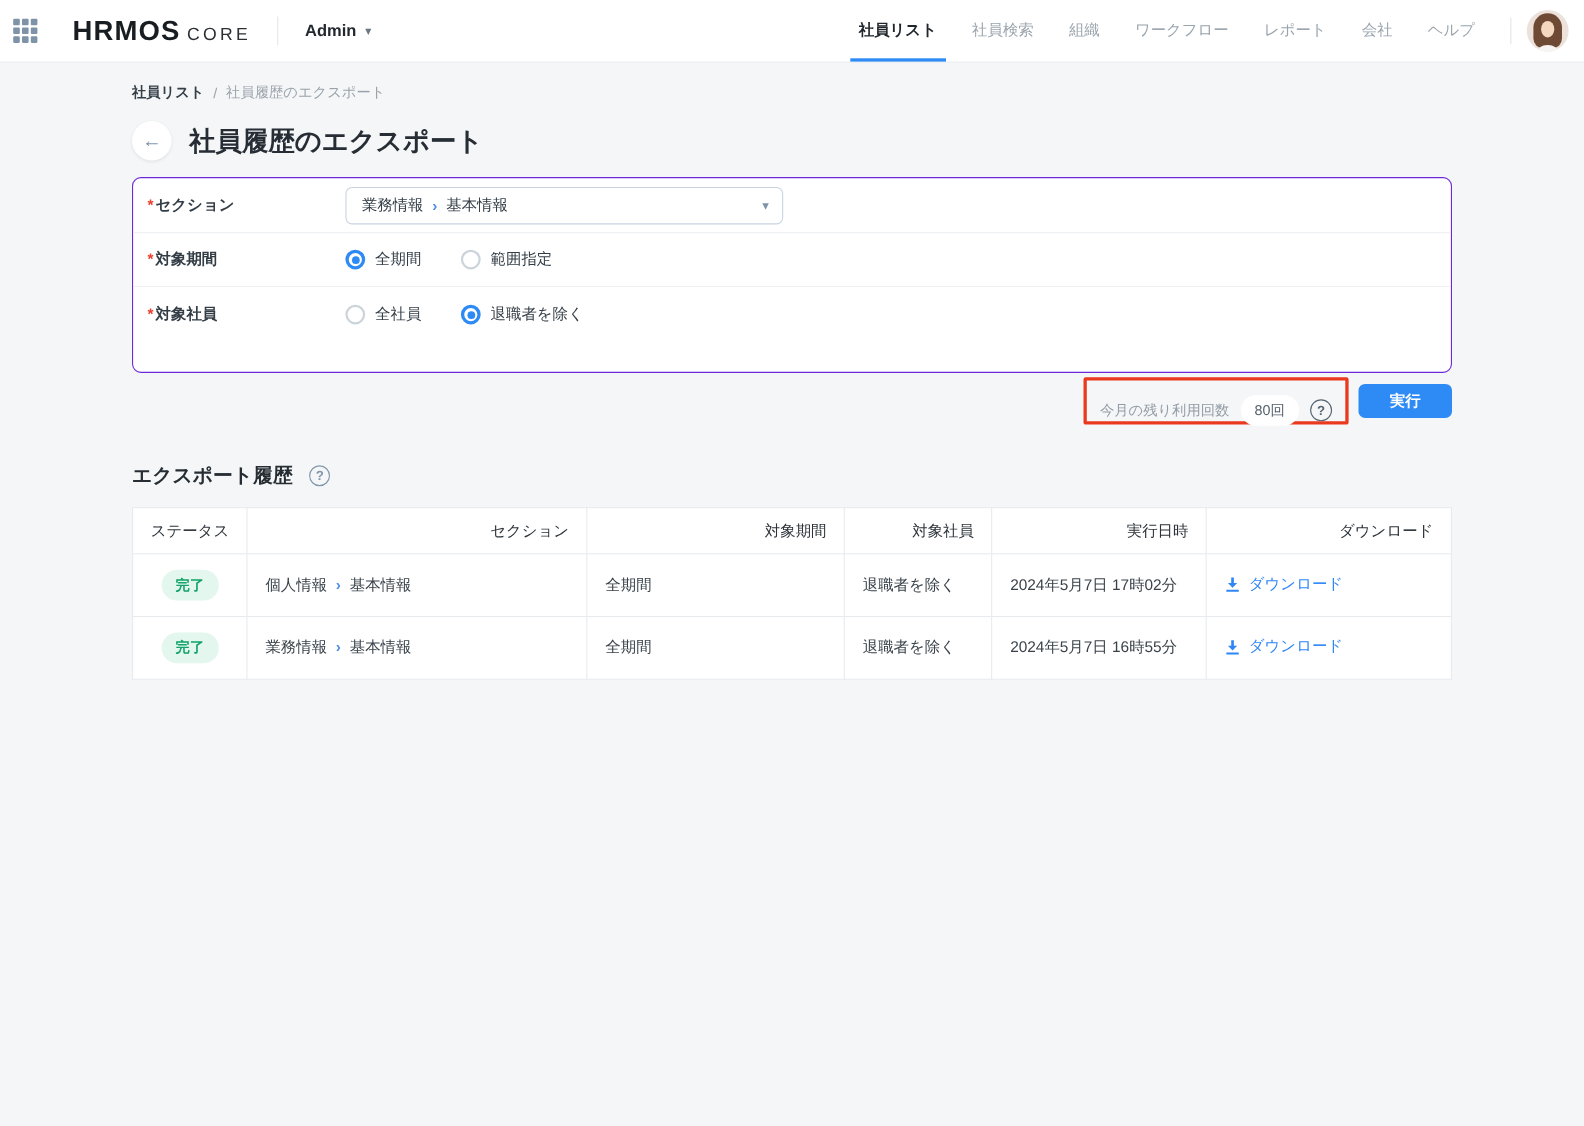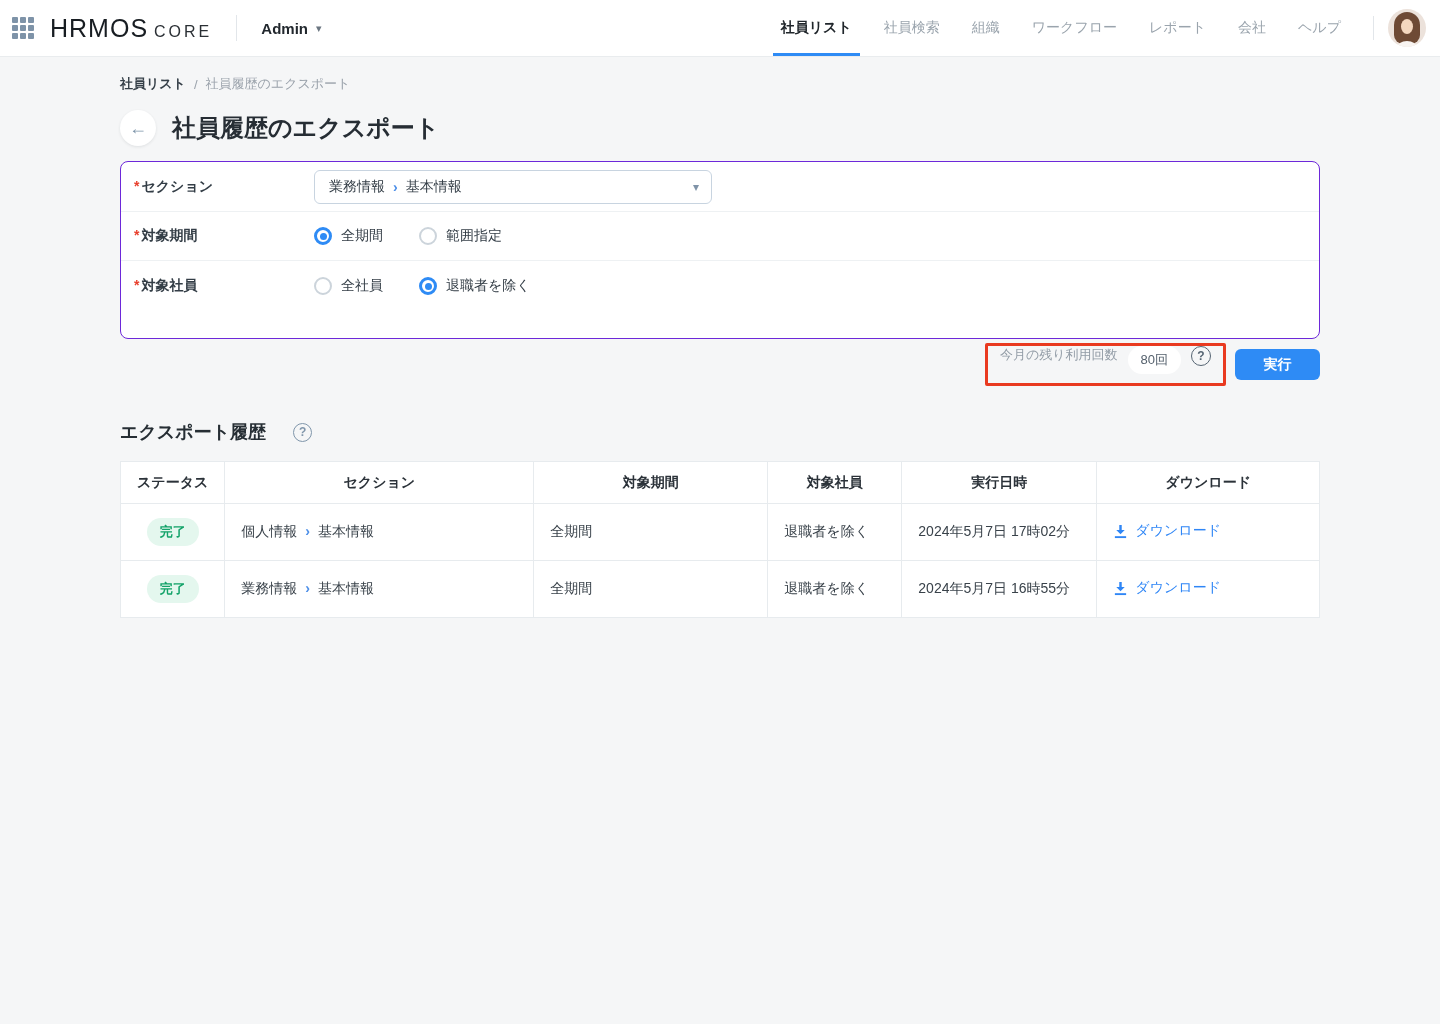--- a/index.html
+++ b/index.html
@@ -12,21 +12,21 @@
 
   
   .topbar {
     height:57px; background:#fff; border-bottom:1px solid #e9ecee;
     display:flex; align-items:center; padding:0 14px 0 12px;
   }
   .apps-grid { display:grid; grid-template-columns:repeat(3,6px); grid-gap:2px;
     background:none; border:none; cursor:pointer; margin-right:16px; }
   .apps-grid i { width:6px; height:6px; background:#7e93a8; display:block; border-radius:1px; }
   .logo { display:flex; align-items:baseline; cursor:pointer; }
-  .logo .brand { font-size:25px; font-weight:400; letter-spacing:1px; color:#181d22; }
+  .logo .brand { font-size:25px; font-weight:700; letter-spacing:1px; color:#181d22;margin-left:16px; }
   .logo .sub { font-size:16px; font-weight:400; letter-spacing:3px; color:#2a2f34; margin-left:6px;text-align:center; }
   .v-divider { width:1px; height:26px; background:#e2e6ea; margin:0 24px; }
   .workspace { display:flex; align-items:center; gap:8px; cursor:pointer; }
   .workspace .ws-name { font-size:15px; font-weight:bold; color:#22282e; }
   .workspace .caret { font-size:11px; color:#6b7681; }
   .topnav { margin-left:auto; display:flex; align-items:center; gap:32px; height:100%; }
   .topnav .nav-item {
     font-size:14px; color:#9aa4ad; height:100%; display:flex; align-items:center;
     position:relative; cursor:pointer; white-space:nowrap;
   }
@@ -76,38 +76,38 @@
     position:relative; flex:none; }
   .radio[data-checked="true"] { border:3px solid #2e8bf5; }
   .radio[data-checked="true"]::after { content:""; position:absolute; top:50%; left:50%;
     width:7px; height:7px; margin:-3.5px 0 0 -3.5px; border-radius:50%; background:#2e8bf5; }
   .target-note { margin-top:10px; font-size:13px; color:#9aa2ab; }
 
   
   .action-row { width:1200px; margin:4px 0 0 120px; display:flex; justify-content:flex-end;
     align-items:center; gap:9px; height:43px; }
   .quota-box { height:43px; border:3px solid #e93a20; border-radius:2px;
-    display:flex; align-items:flex-start; gap:10px; padding:0 12px 0 12px; }
+    display:flex; align-items:center; gap:10px; padding:16px 12px 0 12px; }
   .quota-label { font-size:13px; color:#929ca6; }
   .quota-pill { background:#fff; border-radius:14px; padding:5px 13px; font-size:13px;
     color:#55616d; }
   .help-icon { width:20px; height:20px; border-radius:50%; border:1.6px solid #566573;
     color:#566573; font-size:12px; font-weight:bold; display:flex; align-items:center;
     justify-content:center; cursor:pointer; flex:none; }
   .exec-btn { width:85px; height:31px; background:#2e8bf5; color:#fff; border:none;
     border-radius:6px; font-size:14px; font-weight:bold; cursor:pointer; }
 
   
-  .history-head { margin:34px 0 0 120px; display:flex; align-items:center; gap:27px; }
+  .history-head { margin:34px 0 0 120px; display:flex; align-items:center; gap:15px; }
   .history-title { font-size:18px; font-weight:bold; color:#262e34; }
   .help-icon.light { width:19px; height:19px; border-color:#8096ab; color:#8096ab; }
   table.history { width:1200px; margin:17px 0 0 120px; border-collapse:collapse; background:#fff; }
   table.history th, table.history td { border:1px solid #e7ebee; }
-  table.history th { height:42px; text-align:center; padding:0 16px; font-size:14px;
-    font-weight:bold; color:#2b3239; white-space:nowrap; }
+  table.history th { height:42px; text-align:right; padding:0 16px; font-size:14px;
+    font-weight:normal; color:#2b3239; white-space:nowrap; }
   table.history td { height:57px; padding:0 16px; font-size:14px; color:#39424a; white-space:nowrap; }
   th.col-status, td.cell-status { width:90px; text-align:center; padding:0 6px; }
   th.col-section { width:309px; } th.col-period { width:234px; }
   th.col-target { width:134px; } th.col-exec { width:195px; }
   .badge { display:inline-block; padding:5px 13px; border-radius:14px; font-size:13px; font-weight:bold; }
   .badge[data-status="running"] { background:#e4edfb; color:#3b78dd; }
   .badge[data-status="done"]    { background:#e4f7ee; color:#14a36a; }
   .badge[data-status="failed"]  { background:#fbe9e7; color:#d8372b; }
   .no-dl { color:#b7bec5; letter-spacing:1px; }
   .dl-link { color:#2f86f6; text-decoration:none; display:inline-flex; align-items:center; gap:7px; cursor:pointer; }

